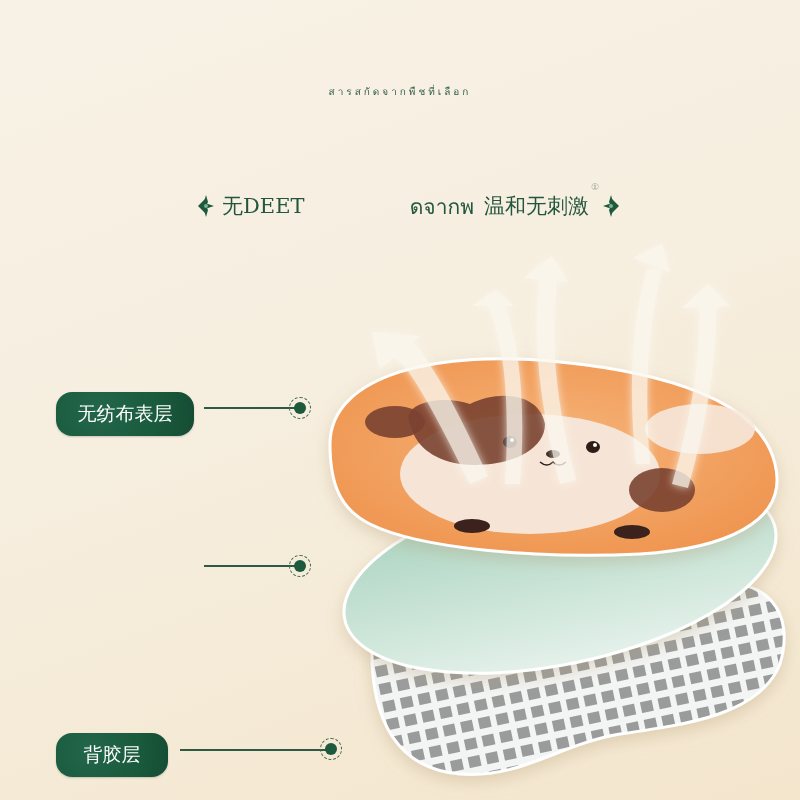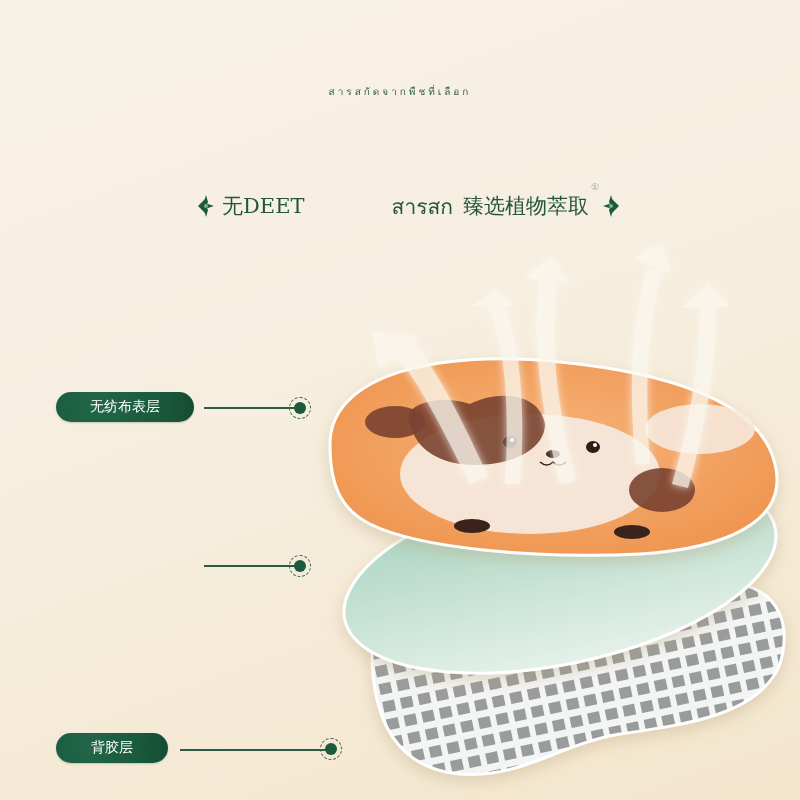--- a/index.html
+++ b/index.html
@@ -24,23 +24,23 @@
     font-family: "DejaVu Serif", serif; font-size:21px;
   }
   .orn { width:20px; height:26px; display:inline-block; }
   .tag1 { margin-left:6px; }
   .tag2 { margin-left:auto; }
   .tag3 { margin-left:10px; position:relative; }
   .tag3 .sup { position:absolute; right:-10px; top:-10px; font-size:9px; color:#8a9a8c; }
   .tag-right-orn { margin-left:12px; }
 
   .label {
-    position:absolute; left:56px; height:30px; border-radius:16px;
+    position:absolute; left:56px; height:44px; border-radius:16px;
     background: radial-gradient(circle at 30% 40%, #22664a 0%, #1a5a3d 60%, #154c33 100%);
-    color:#fff; font-size:14px; display:flex; align-items:center; justify-content:center;
+    color:#fff; font-size:19px; display:flex; align-items:center; justify-content:center;
     box-shadow: 0 1px 2px rgba(0,0,0,0.18);
   }
   .connector { position:absolute; height:2px; background:#2c5a42; }
   .dot {
     position:absolute; width:22px; height:22px; border-radius:50%;
     border:1.5px dashed #3e6a54; box-sizing:border-box;
   }
   .dot::after {
     content:""; position:absolute; left:50%; top:50%; width:12px; height:12px;
     margin:-6px 0 0 -6px; border-radius:50%; background:#1b5a3d;
@@ -54,23 +54,23 @@
 
   <div class="thai">สารสกัดจากพืชที่เลือก</div>
 
   <div class="tagline">
     <svg class="orn" viewBox="0 0 20 26">
       <path d="M2 13 L10 5 L9 10 L18 13 L9 16 L10 21 Z" fill="#1d5a3c"></path>
       <path d="M10 2 L12 9 L10 13 L8 9 Z M10 24 L12 17 L10 13 L8 17 Z" fill="#1d5a3c"></path>
       <circle cx="10" cy="13" r="2" fill="#7fae94"></circle>
     </svg>
     <span class="tag1">无DEET</span>
-    <span class="tag2">สารสก</span>
+    <span class="tag2">ดจากพ</span>
     <span class="tag3">
-      <span>臻选植物萃取</span>
+      <span>温和无刺激</span>
       <span class="sup">①</span>
     </span>
     <svg class="orn tag-right-orn" viewBox="0 0 20 26">
       <path d="M18 13 L10 5 L11 10 L2 13 L11 16 L10 21 Z" fill="#1d5a3c"></path>
       <path d="M10 2 L12 9 L10 13 L8 9 Z M10 24 L12 17 L10 13 L8 17 Z" fill="#1d5a3c"></path>
       <circle cx="10" cy="13" r="2" fill="#7fae94"></circle>
     </svg>
   </div>
 
   <svg class="art" width="800" height="800" viewBox="0 0 800 800">

